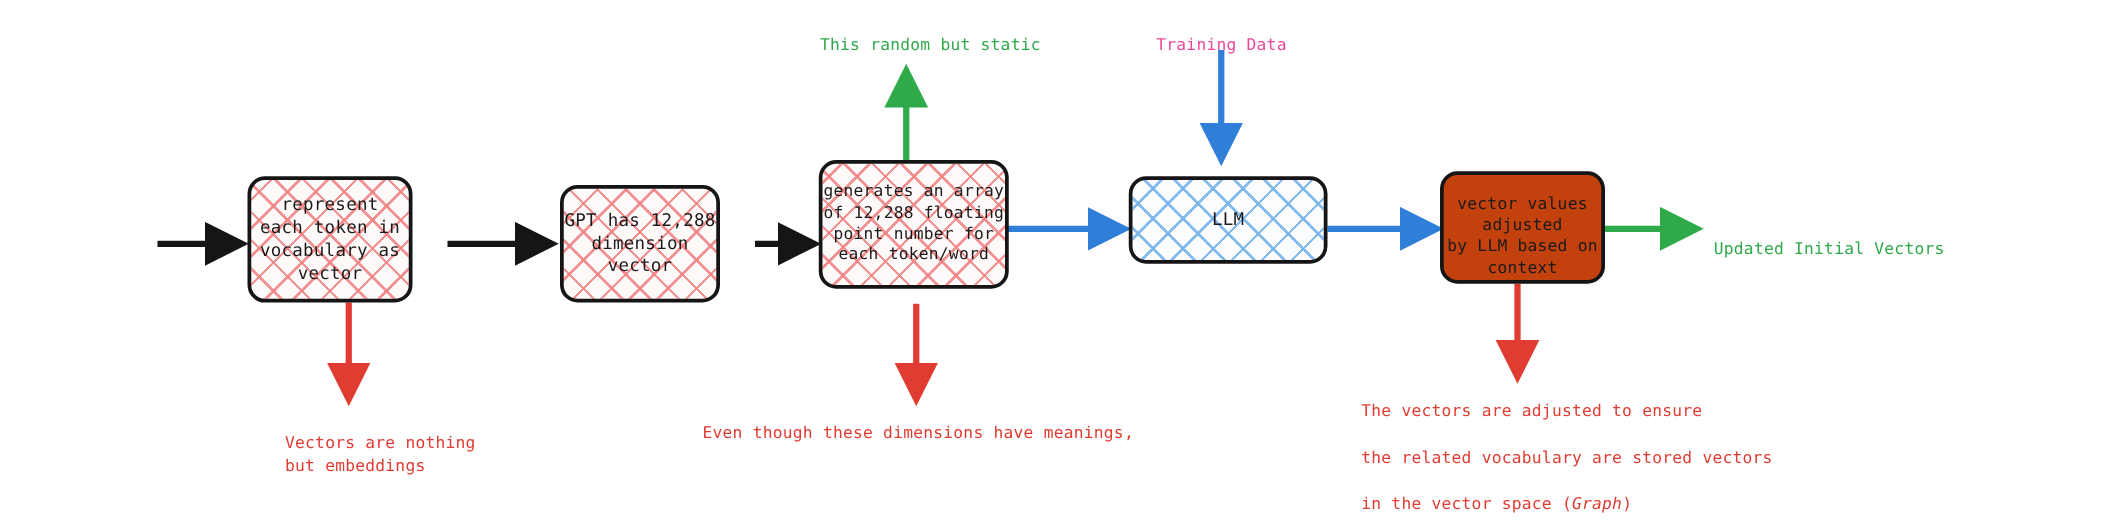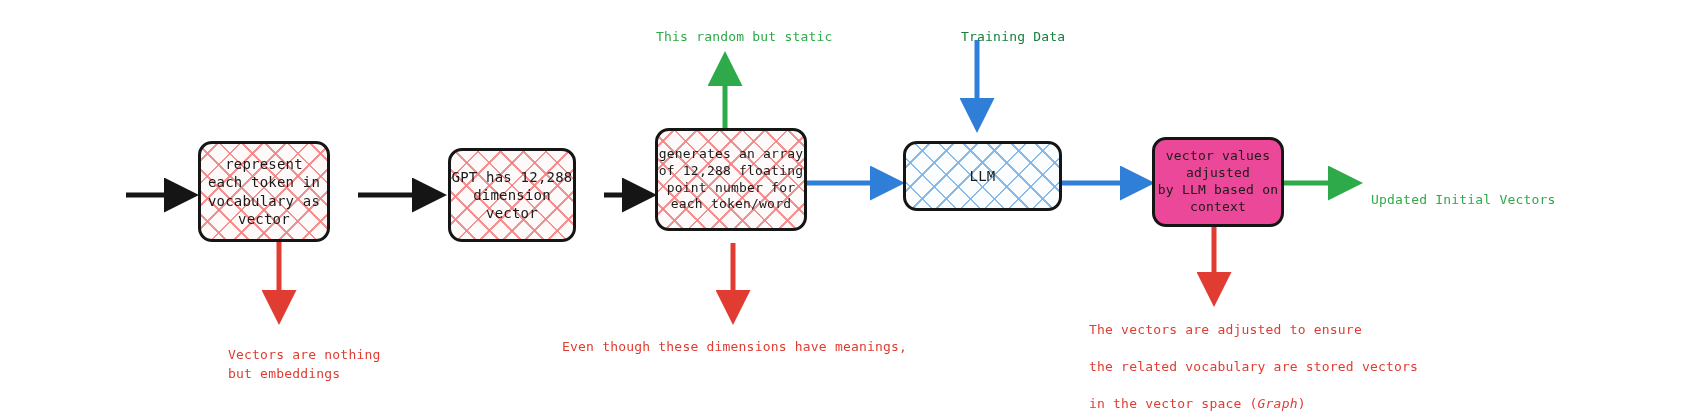--- a/index.html
+++ b/index.html
@@ -40,32 +40,33 @@
       repeating-linear-gradient(-45deg, rgba(240,128,128,0.85) 0 2px, rgba(0,0,0,0) 2px 16px);
   }
   
   .hatch-blue {
     background-color: #fbfdff;
     background-image:
       repeating-linear-gradient(45deg, rgba(120,180,235,0.9) 0 2px, rgba(0,0,0,0) 2px 17px),
       repeating-linear-gradient(-45deg, rgba(120,180,235,0.9) 0 2px, rgba(0,0,0,0) 2px 17px);
   }
   .solid-yellow {
-    background-color: #ec4899;
+    background-color: #c2410c;
+    align-items: flex-end;
   }
   .label {
     position: absolute;
     font-size: 13px;
     line-height: 1.42;
     letter-spacing: 0.2px;
     white-space: pre-line;
   }
   .label.red   { color: #e03c31; }
   .label.green { color: #2faa4a; }
-  .label.blue  { color: #15803d; margin-left: 36px; }
+  .label.blue  { color: #ec4899; }
   .label-inner { display: block; }
   .ital { font-style: italic; }
   .node-text { display: block; }
 </style>
 </head>
 <body>
 
 <div id="canvas">
 
   <svg width="1693" height="418" style="position:absolute;left:0;top:0;">

